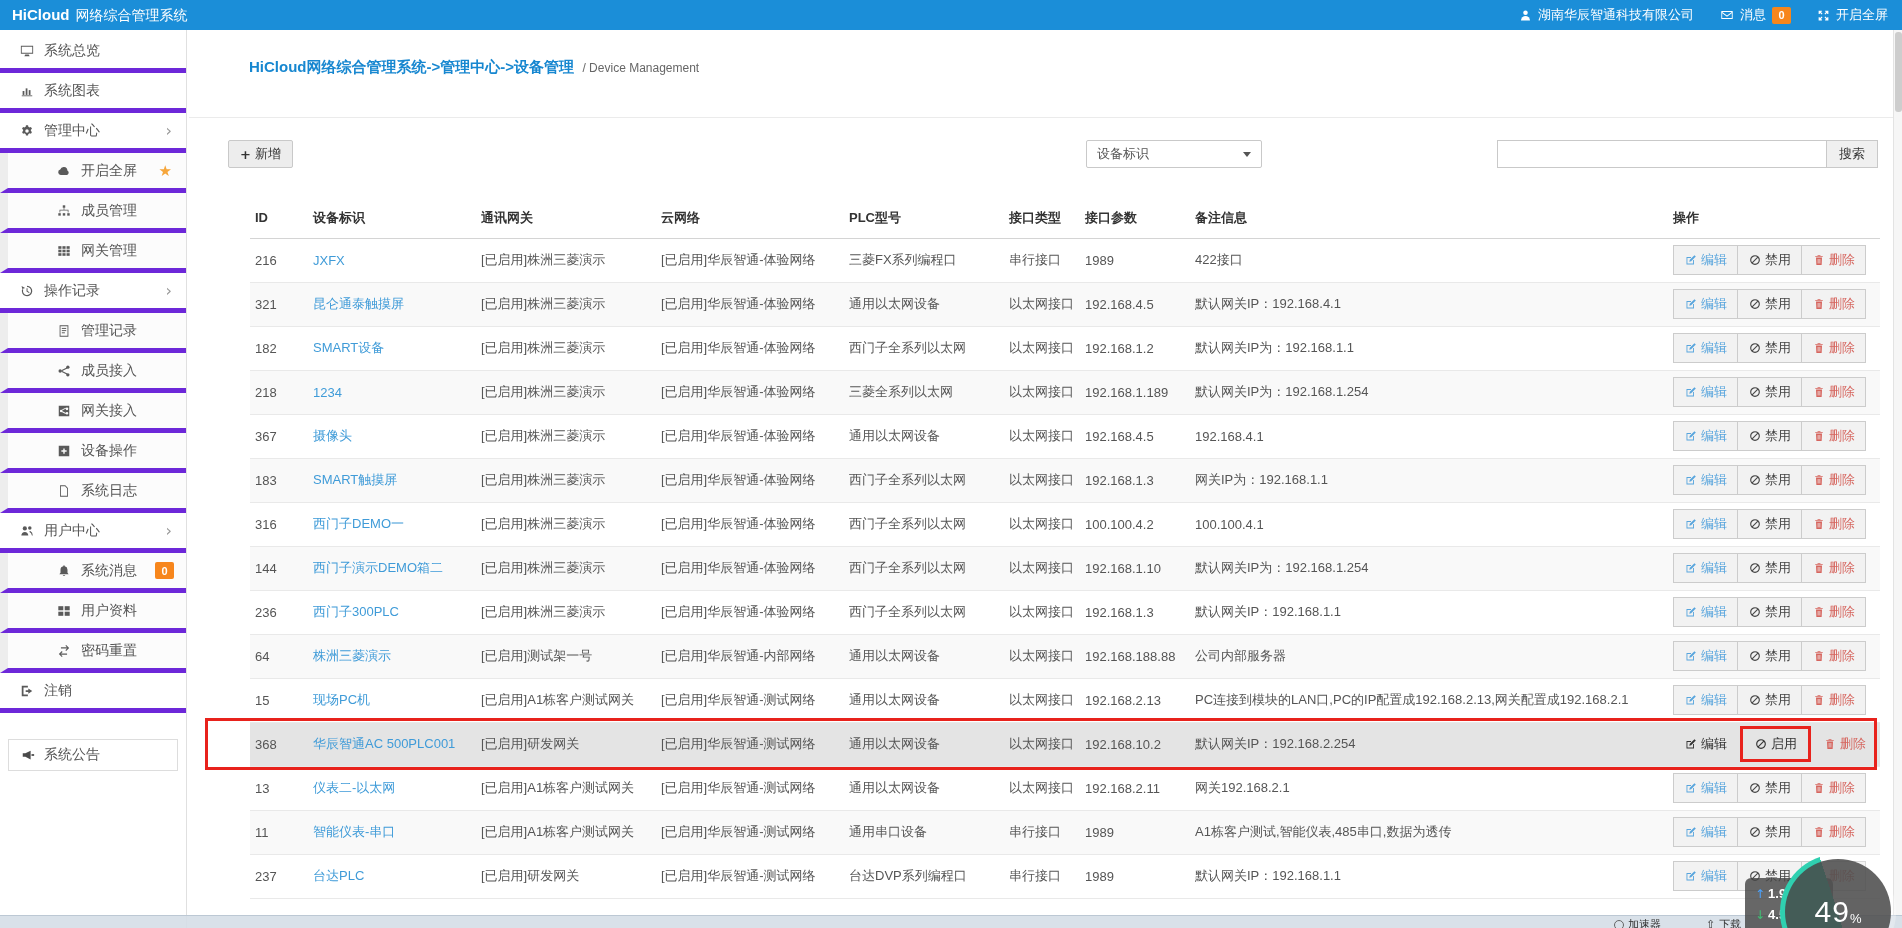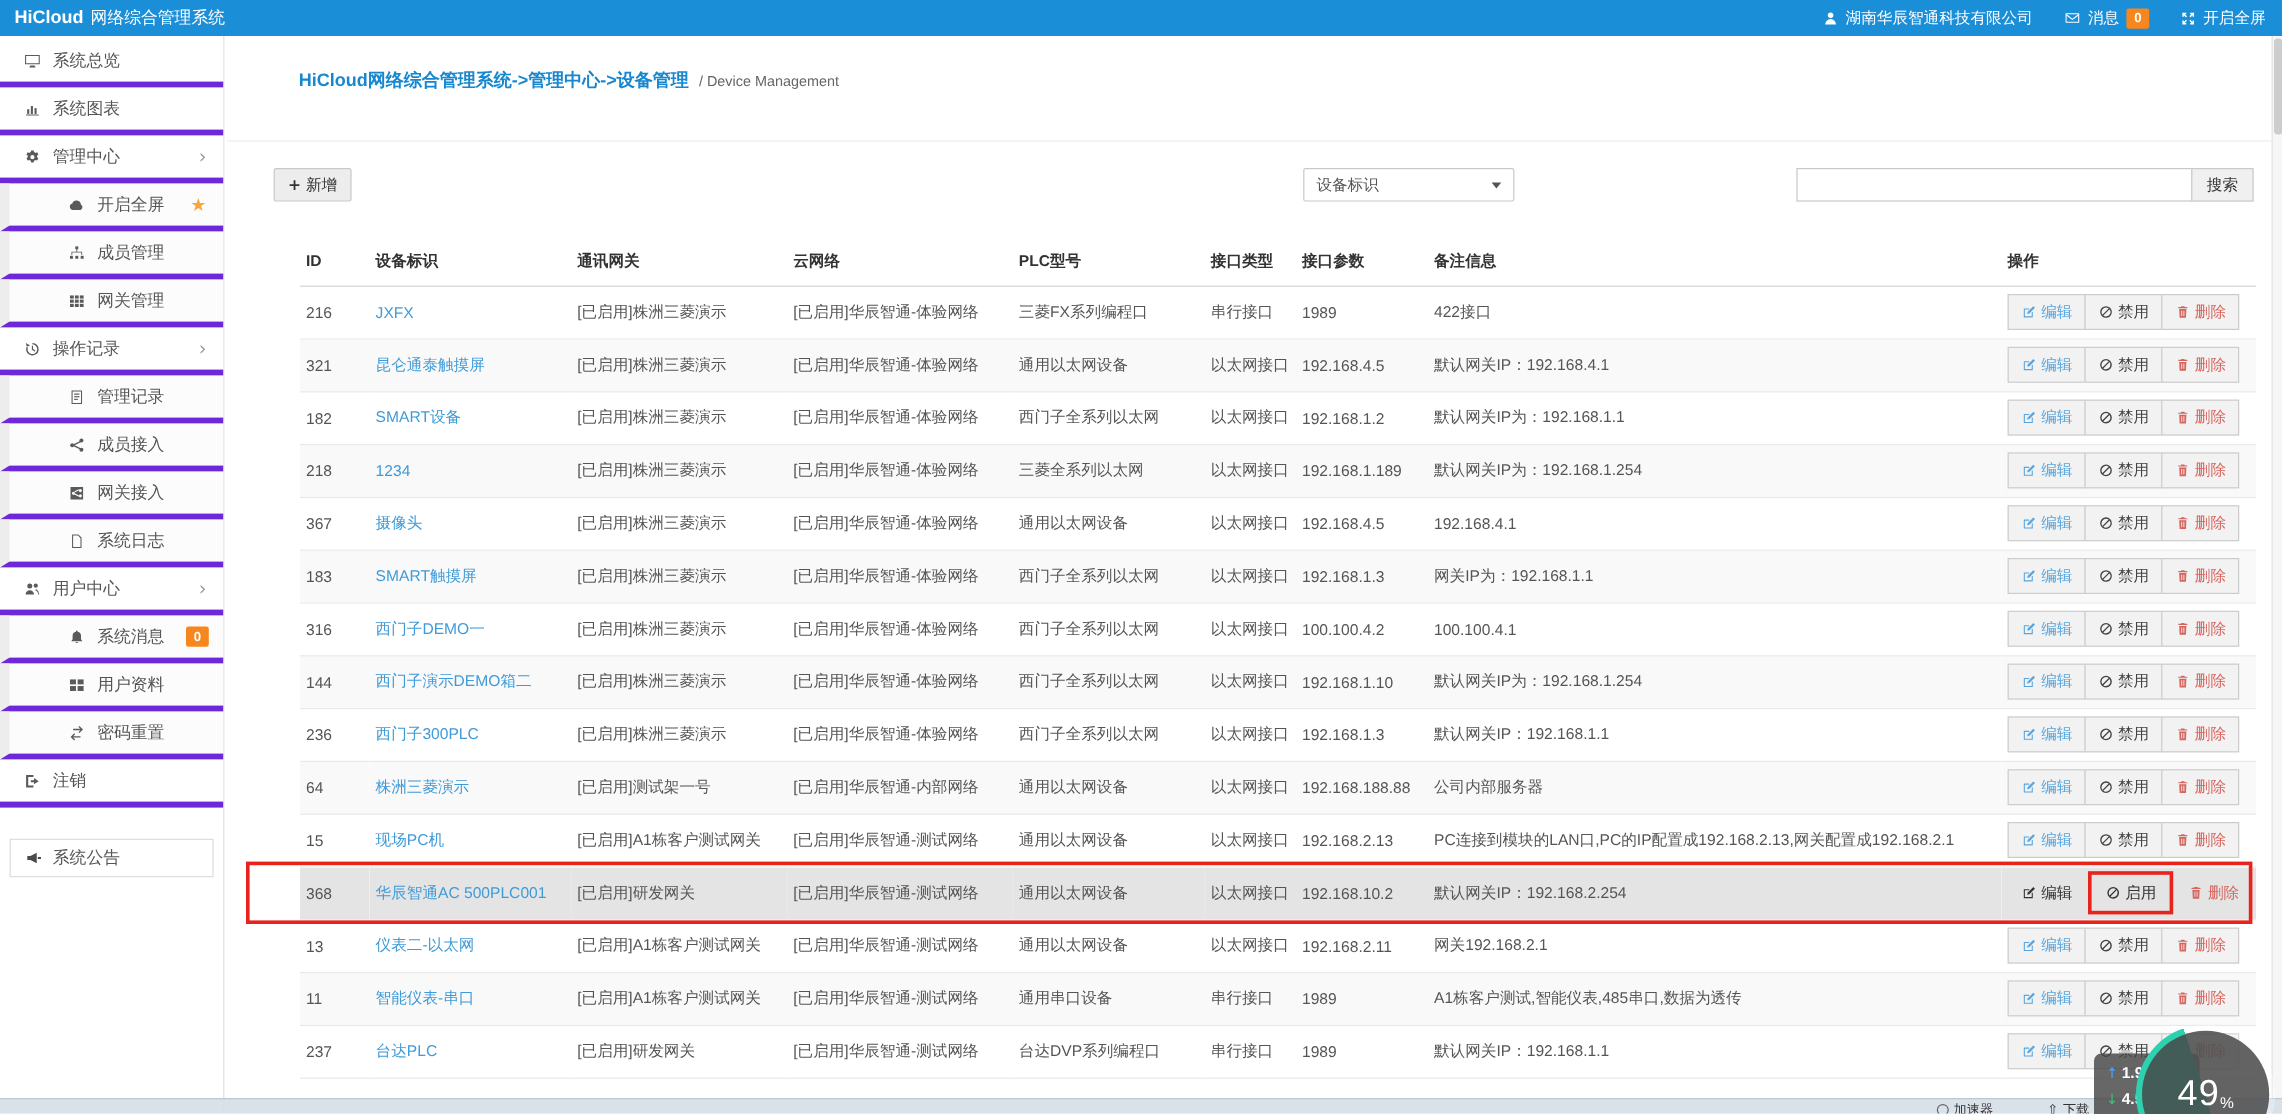--- a/index.html
+++ b/index.html
@@ -243,20 +243,28 @@
       <span class="icon">
         <svg viewBox="0 0 16 16" width="14" height="14" fill="currentColor">
           <path fill-rule="evenodd" d="M2 2h12v12H2zm9.4 2a1.5 1.5 0 100 3 1.5 1.5 0 000-3zM4.8 6.5a1.5 1.5 0 100 3 1.5 1.5 0 000-3zm6.6 2.5a1.5 1.5 0 100 3 1.5 1.5 0 000-3zM6.3 7.2l4-2-.5-1-4 2zm-.5 2.1l4 2 .5-1-4-2z"></path>
         </svg>
       </span>
       <span>网关接入</span>
     </div>
     <div class="side-item sub">
       <span class="icon">
         <svg viewBox="0 0 16 16" width="14" height="14" fill="currentColor">
+          <path fill-rule="evenodd" d="M2 2h12v12H2zm5.2 3v2.2H5v1.6h2.2V11h1.6V8.8H11V7.2H8.8V5z"></path>
+        </svg>
+      </span>
+      <span>设备操作</span>
+    </div>
+    <div class="side-item sub">
+      <span class="icon">
+        <svg viewBox="0 0 16 16" width="14" height="14" fill="currentColor">
           <path d="M3.5 1.5h6l3 3v10h-9zm1 1v11h7V5.2L9.2 2.5z"></path>
         </svg>
       </span>
       <span>系统日志</span>
     </div>
     <div class="side-item">
       <span class="icon">
         <svg viewBox="0 0 16 16" width="14" height="14" fill="currentColor">
           <circle cx="5.5" cy="5" r="2.4"></circle>
           <path d="M1.5 13c0-2.2 1.8-4 4-4s4 1.8 4 4z"></path>

